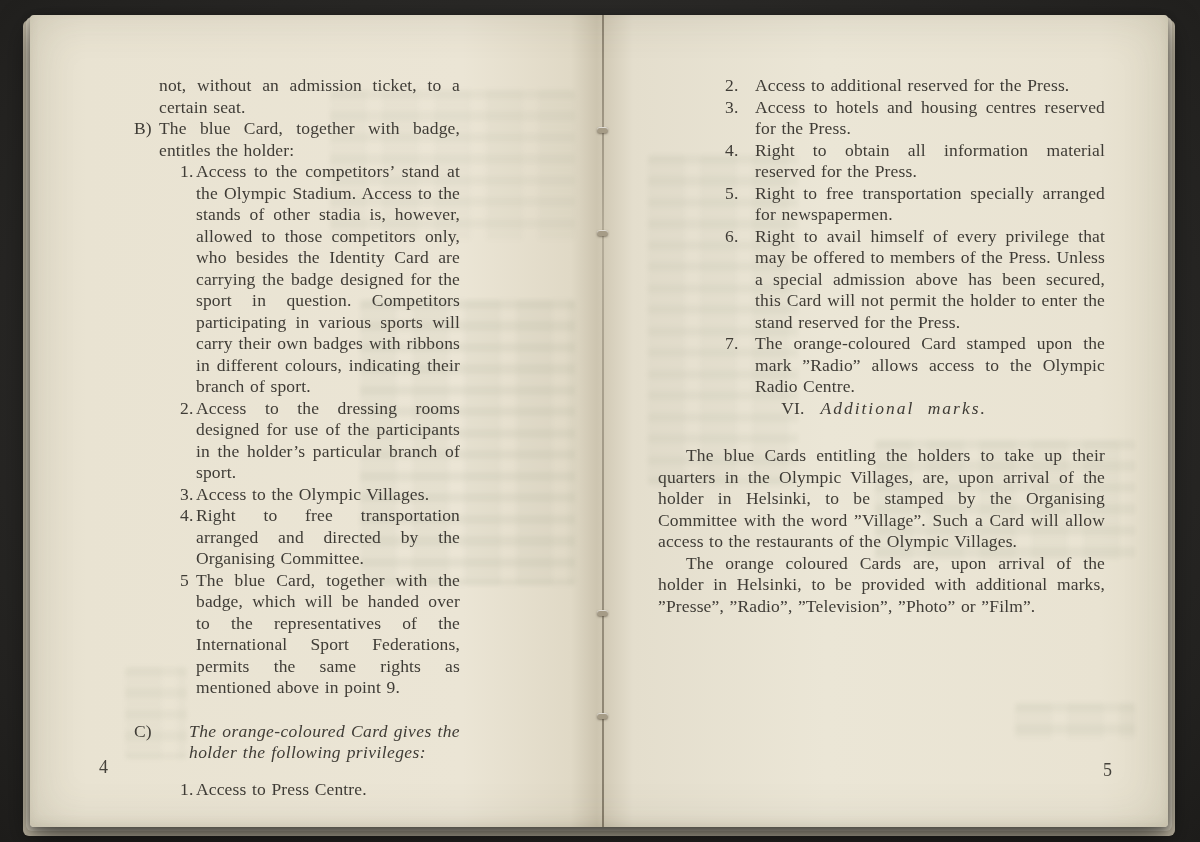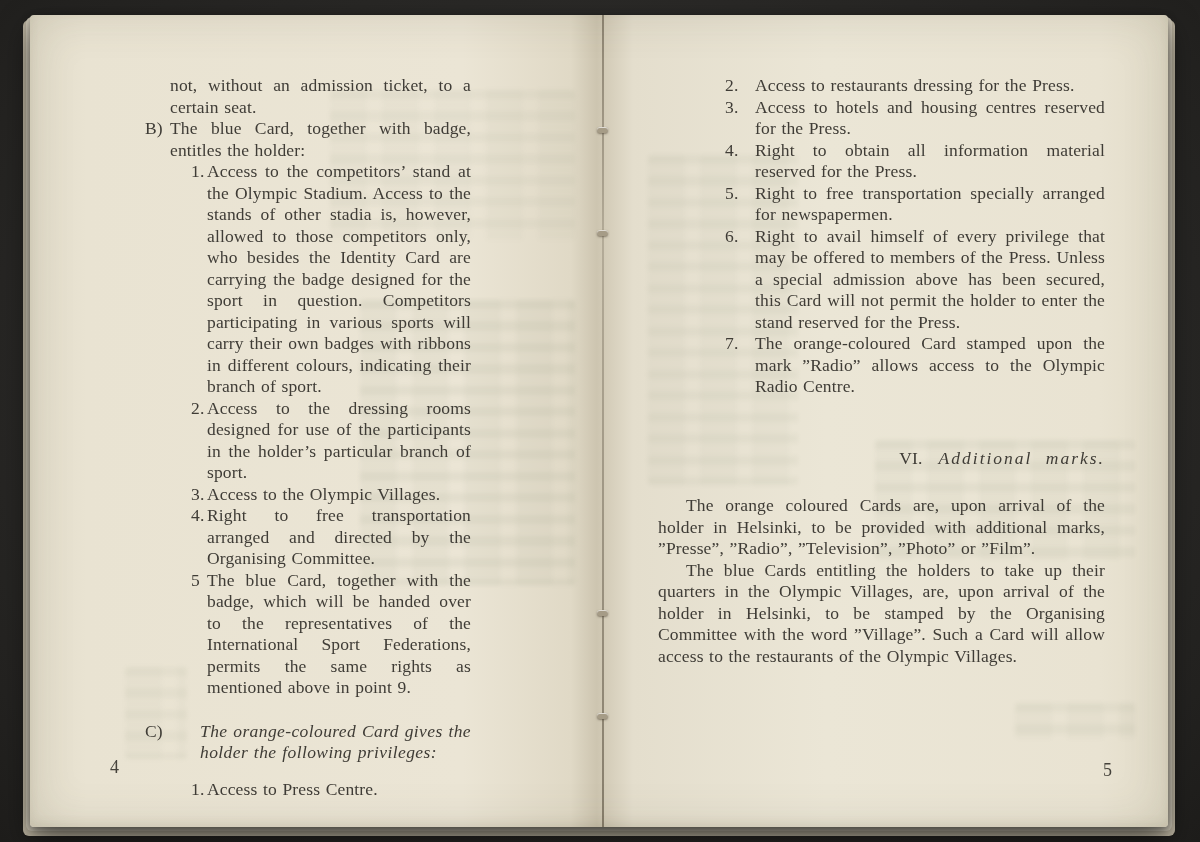--- a/index.html
+++ b/index.html
@@ -30,21 +30,21 @@
       repeating-linear-gradient(180deg, rgba(128,138,112,0.16) 0 9px, rgba(0,0,0,0) 9px 21.5px),
       repeating-linear-gradient(90deg, rgba(128,138,112,0.10) 0 37px, rgba(0,0,0,0) 37px 52px);}
   .g1{left:300px;top:75px;width:245px;height:150px;opacity:.35}
   .g2{left:330px;top:285px;width:215px;height:285px;opacity:.5}
   .g3{left:618px;top:140px;width:150px;height:330px;opacity:.4}
   .g4{left:845px;top:425px;width:260px;height:120px;opacity:.45}
   .g5{left:985px;top:688px;width:120px;height:36px;opacity:.4}
   .g6{left:95px;top:652px;width:62px;height:92px;opacity:.35}
 
   .page{position:absolute;top:0;bottom:0;color:#3f3c36;}
-  .page-left{left:12px;width:483px;}
+  .page-left{left:1px;width:483px;}
   .page-right{left:573px;right:0;}
   .content{position:absolute;top:60px;font-size:17.5px;line-height:21.5px;
     text-align:justify;word-spacing:1px;letter-spacing:0.15px;}
   .pl-content{left:103px;right:54px;}
   .pr-content{left:55px;right:63px;}
 
   .cont-para{margin-left:25px;}
   .marker-row{display:flex;}
   .marker{flex:0 0 25px;}
   .stext{flex:1;}
@@ -52,21 +52,21 @@
   .blist{margin-left:46px;}
   .li{display:flex;}
   .blist .num{flex:0 0 16px;}
   .btext{flex:1;}
   .clist{margin-left:46px;margin-top:15px;}
   .clist .num{flex:0 0 16px;}
   .sec-c{margin-top:22px;}
 
   .rlist{margin-left:67px;}
   .rlist .num{flex:0 0 30px;}
-  .heading{margin-top:50px;margin-left:5px;text-align:right;}
+  .heading{margin-left:5px;text-align:center;}
   .heading .numeral{margin-right:16px;}
   .heading .title{font-style:italic;letter-spacing:2px;word-spacing:7px;}
   .paras{margin-top:26px;}
   .para{text-indent:28px;}
 
   .page-num{position:absolute;font-size:18px;color:#45423b;}
   .pl-num{left:68px;top:742px;}
   .pr-num{right:56px;top:745px;}
 </style>
 </head>
@@ -134,21 +134,21 @@
           </div>
         </div>
         <div class="page-num pl-num">4</div>
       </div>
 
       <div class="page page-right">
         <div class="content pr-content">
           <div class="rlist">
             <div class="li">
               <span class="num">2.</span>
-              <span class="btext">Access to restaurants dressing for the Press.</span>
+              <span class="btext">Access to additional reserved for the Press.</span>
             </div>
             <div class="li">
               <span class="num">3.</span>
               <span class="btext">Access to hotels and housing centres reserved for the Press.</span>
             </div>
             <div class="li">
               <span class="num">4.</span>
               <span class="btext">Right to obtain all information material reserved for the Press.</span>
             </div>
             <div class="li">
@@ -163,21 +163,21 @@
               <span class="num">7.</span>
               <span class="btext">The orange-coloured Card stamped upon the mark ”Radio” allows access to the Olympic Radio Centre.</span>
             </div>
           </div>
 
           <div class="heading">
             <span class="numeral">VI.</span><span class="title">Additional marks.</span>
           </div>
 
           <div class="paras">
+            <div class="para">The blue Cards entitling the holders to take up their quarters in the Olympic Villages, are, upon arrival of the holder in Helsinki, to be stamped by the Organising Committee with the word ”Village”. Such a Card will allow access to the restaurants of the Olympic Villages.</div>
             <div class="para">The orange coloured Cards are, upon arrival of the holder in Helsinki, to be provided with additional marks, ”Presse”, ”Radio”, ”Television”, ”Photo” or ”Film”.</div>
-            <div class="para">The blue Cards entitling the holders to take up their quarters in the Olympic Villages, are, upon arrival of the holder in Helsinki, to be stamped by the Organising Committee with the word ”Village”. Such a Card will allow access to the restaurants of the Olympic Villages.</div>
           </div>
         </div>
         <div class="page-num pr-num">5</div>
       </div>
     </div>
   </div>
 </div>
 
 </body></html>

